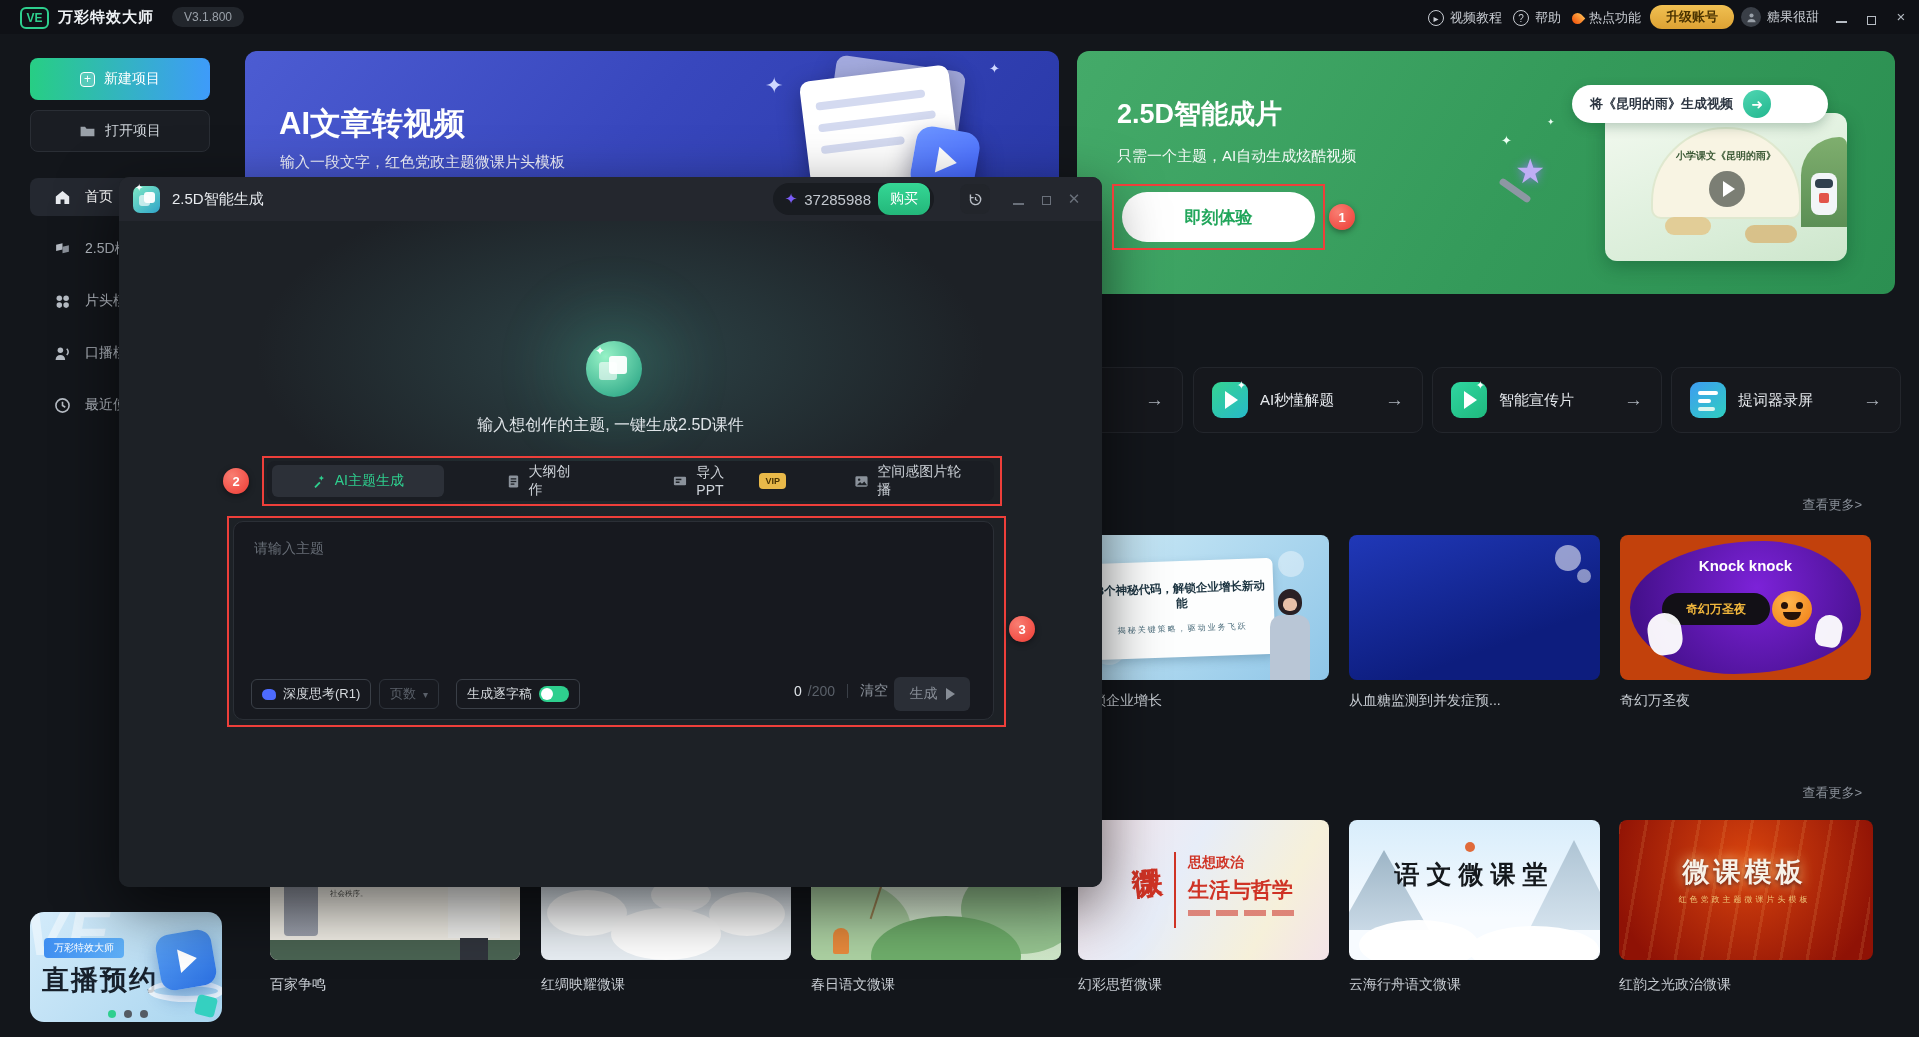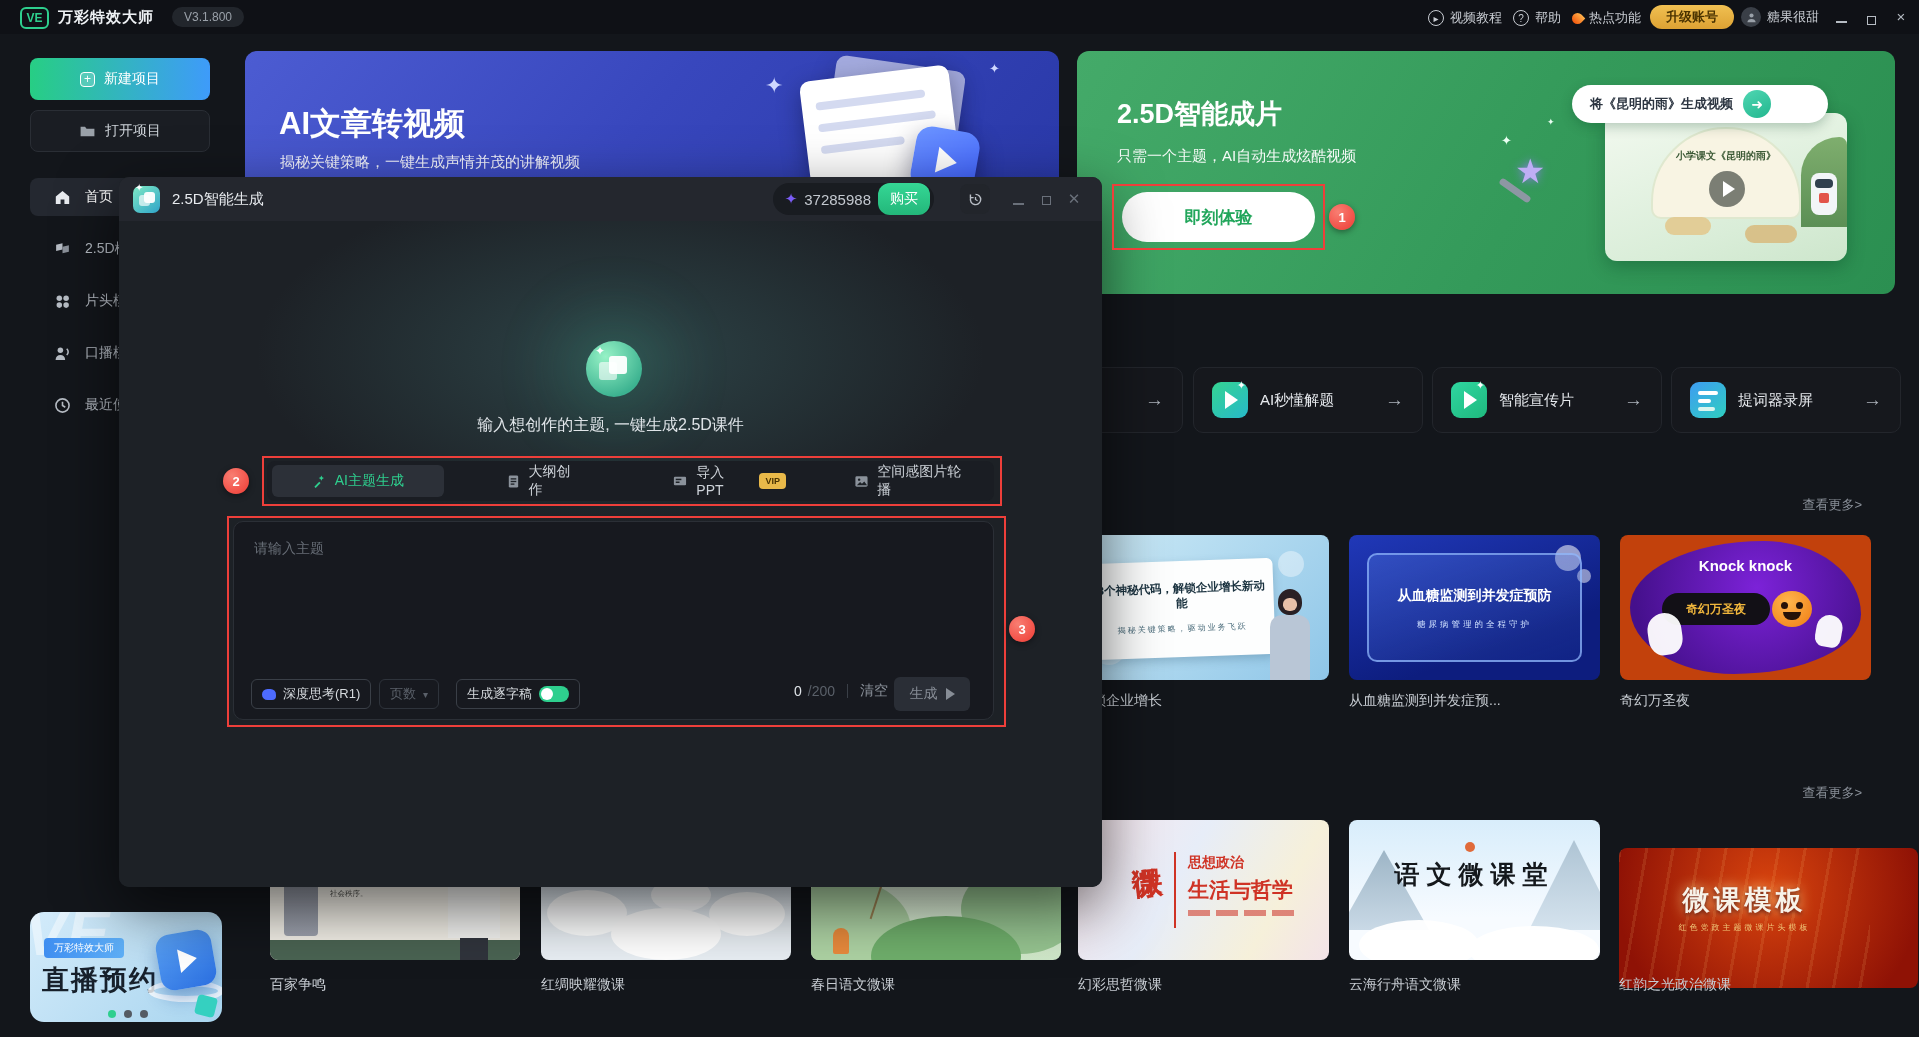--- a/index.html
+++ b/index.html
@@ -173,21 +173,21 @@
       <span class="doc-line" style="top:22px;width:110px"></span>
       <span class="doc-line" style="top:44px;width:118px"></span>
       <span class="doc-line" style="top:66px;width:84px"></span>
     </div>
     <div class="abs" style="left:668px;top:78px;width:64px;height:64px;border-radius:16px;background:linear-gradient(150deg,#6d96ff,#3a5bff);transform:rotate(10deg);box-shadow:0 10px 26px rgba(0,0,40,.4)">
       <span style="position:absolute;left:24px;top:19px;width:0;height:0;border-left:20px solid #fff;border-top:13px solid transparent;border-bottom:13px solid transparent"></span>
     </div>
     <span class="abs" style="left:520px;top:22px;color:#cfd8ff;font-size:22px">✦</span>
     <span class="abs" style="left:744px;top:10px;color:#cfd8ff;font-size:13px">✦</span>
     <div class="abs b-title" style="left:34px;top:52px;font-size:31px">AI文章转视频</div>
-    <div class="abs" style="left:35px;top:102px;font-size:15px;color:rgba(255,255,255,.93)">揭秘关键策略，一键生成声情并茂的讲解视频</div>
+    <div class="abs" style="left:35px;top:102px;font-size:15px;color:rgba(255,255,255,.93)">输入一段文字，红色党政主题微课片头模板</div>
   </div>
 
   <div class="abs banner-green">
     <div class="abs b-title" style="left:40px;top:45px;font-size:27px">2.5D智能成片</div>
     <div class="abs" style="left:40px;top:96px;font-size:15px;color:rgba(255,255,255,.95)">只需一个主题，AI自动生成炫酷视频</div>
     <div class="abs cta">即刻体验</div>
 
     <div class="abs promo-card">
       <div class="fan"></div>
       <div class="abs" style="left:46px;top:36px;width:150px;text-align:center;color:#3c5a36;font-size:10px;font-weight:bold">小学课文《昆明的雨》</div>
@@ -259,24 +259,20 @@
       <span style="position:absolute;left:14px;top:0;width:24px;height:26px;background:#2a2024;border-radius:50% 50% 45% 45%"></span>
       <span style="position:absolute;left:19px;top:9px;width:14px;height:13px;background:#e8c0a8;border-radius:45%"></span>
       <span style="position:absolute;left:6px;top:26px;width:40px;height:65px;background:#b9c6d6;border-radius:12px 12px 0 0"></span>
     </div>
   </div>
   <div class="abs caption" style="left:1078px;top:692px">解锁企业增长</div>
 
   <div class="abs tcard" style="left:1349px;top:535px;width:251px;height:145px;background:linear-gradient(160deg,#2038b8 0%,#0d1d7e 70%)">
     <span class="cloud" style="left:206px;top:10px;width:26px;height:26px;opacity:.55"></span>
     <span class="cloud" style="left:228px;top:34px;width:14px;height:14px;opacity:.5"></span>
-    <div class="abs" style="left:18px;top:18px;width:215px;height:109px;border:2px solid rgba(150,190,255,.7);border-radius:10px;background:linear-gradient(160deg,rgba(90,130,230,.35),rgba(40,70,180,.15))">
-      <div style="margin-top:32px;text-align:center;color:#fff;font-size:14px;font-weight:bold">从血糖监测到并发症预防</div>
-      <div style="margin-top:14px;text-align:center;color:#cfe0ff;font-size:8.5px;letter-spacing:3px">糖尿病管理的全程守护</div>
-    </div>
   </div>
   <div class="abs caption" style="left:1349px;top:692px">从血糖监测到并发症预...</div>
 
   <div class="abs tcard" style="left:1620px;top:535px;width:251px;height:145px;background:#c2410c">
     <div class="abs" style="left:10px;top:6px;width:231px;height:133px;background:radial-gradient(circle at 55% 35%,#7c22d8,#45108c 80%);border-radius:58% 42% 55% 45% / 50% 55% 45% 50%"></div>
     <div class="abs" style="left:0;top:22px;width:251px;text-align:center;color:#fff;font-size:15px;font-weight:bold">Knock knock</div>
     <div class="abs" style="left:42px;top:58px;width:108px;height:32px;background:#121016;border-radius:16px;display:flex;align-items:center;justify-content:center;color:#f0b63c;font-size:12px;font-weight:bold">奇幻万圣夜</div>
     <div class="abs" style="left:152px;top:56px;width:40px;height:36px;background:radial-gradient(circle at 40% 30%,#ffb54d,#f07c12);border-radius:50%">
       <span style="position:absolute;left:9px;top:11px;width:7px;height:7px;background:#271208;border-radius:50%"></span>
       <span style="position:absolute;left:24px;top:11px;width:7px;height:7px;background:#271208;border-radius:50%"></span>
@@ -335,21 +331,21 @@
   <div class="abs tcard" style="left:1349px;top:820px;width:251px;height:140px;background:linear-gradient(180deg,#d8edfb,#f7fbff 70%)">
     <div class="abs" style="left:-10px;top:30px;width:90px;height:80px;background:linear-gradient(180deg,#9db5c6,#c9d9e6);clip-path:polygon(50% 0,100% 100%,0 100%)"></div>
     <div class="abs" style="left:180px;top:20px;width:90px;height:90px;background:linear-gradient(180deg,#aec4d4,#d5e3ee);clip-path:polygon(50% 0,100% 100%,0 100%)"></div>
     <span class="abs" style="left:116px;top:22px;width:10px;height:10px;border-radius:50%;background:#e06a3a"></span>
     <div class="abs" style="left:0;top:38px;width:251px;text-align:center;color:#14181c;font-size:25px;font-weight:bold;letter-spacing:7px;font-family:'Liberation Serif','DejaVu Serif',serif">语文微课堂</div>
     <span class="cloud" style="left:10px;top:100px;width:120px;height:50px;opacity:.95"></span>
     <span class="cloud" style="left:120px;top:106px;width:130px;height:48px;opacity:.95"></span>
   </div>
   <div class="abs caption" style="left:1349px;top:976px">云海行舟语文微课</div>
 
-  <div class="abs tcard" style="left:1619px;top:848px;width:299px;height:140px;background:radial-gradient(circle at 50% 30%,#d8440e,#8f1205 85%)">
+  <div class="abs tcard" style="left:1619px;top:820px;width:254px;height:140px;background:radial-gradient(circle at 50% 30%,#d8440e,#8f1205 85%)">
     <div class="abs" style="left:0;top:0;width:251px;height:140px;background:repeating-linear-gradient(100deg,rgba(255,200,120,.12) 0 3px,transparent 3px 26px)"></div>
     <div class="abs" style="left:0;top:34px;width:251px;text-align:center;color:#f7f2e8;font-size:27px;font-weight:bold;letter-spacing:4px;text-shadow:0 2px 4px #5e0c04,0 0 14px #ffd98a">微课模板</div>
     <div class="abs" style="left:0;top:74px;width:251px;text-align:center;color:#f0c879;font-size:8px;letter-spacing:3px">红色党政主题微课片头模板</div>
   </div>
   <div class="abs caption" style="left:1619px;top:976px">红韵之光政治微课</div>
 
   <div class="abs promo-box">
     <div class="abs" style="left:-6px;top:-16px;color:rgba(255,255,255,.45);font-size:64px;font-weight:bold;font-style:italic">VE</div>
     <div class="abs" style="left:14px;top:26px;height:20px;padding:0 10px;background:linear-gradient(90deg,#3f8ef0,#5fb0f8);border-radius:4px;color:#fff;font-size:10px;display:flex;align-items:center">万彩特效大师</div>
     <div class="abs" style="left:12px;top:50px;color:#17202b;font-size:27px;font-weight:bold;letter-spacing:2px">直播预约</div>

